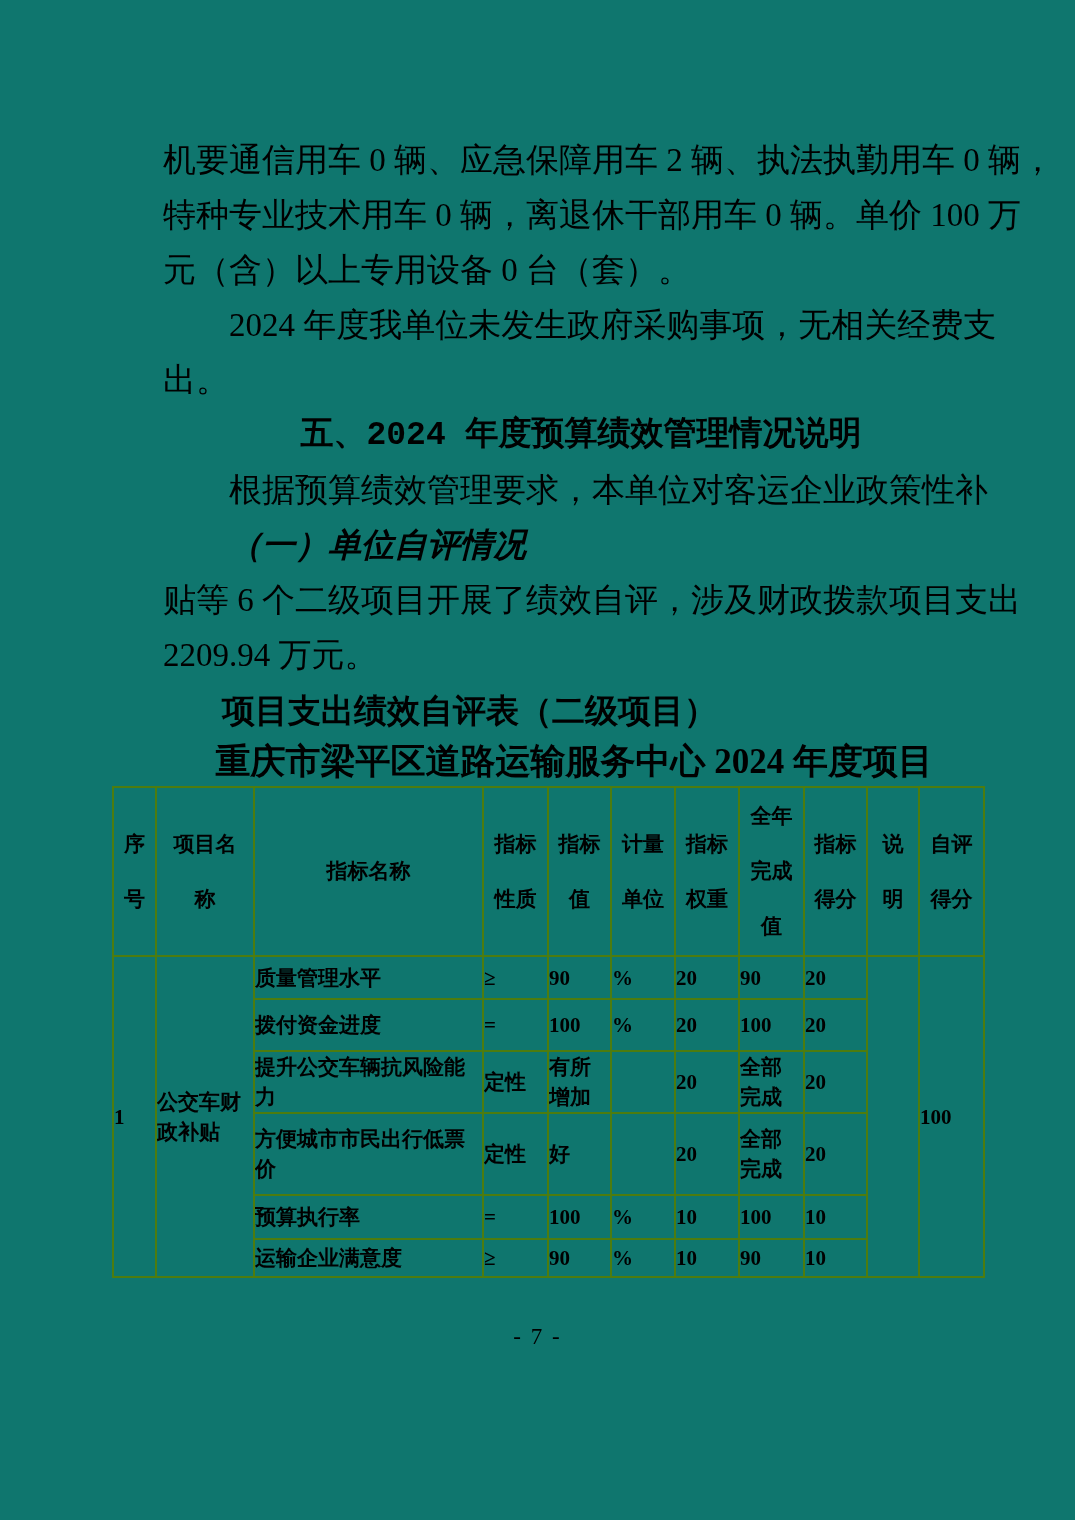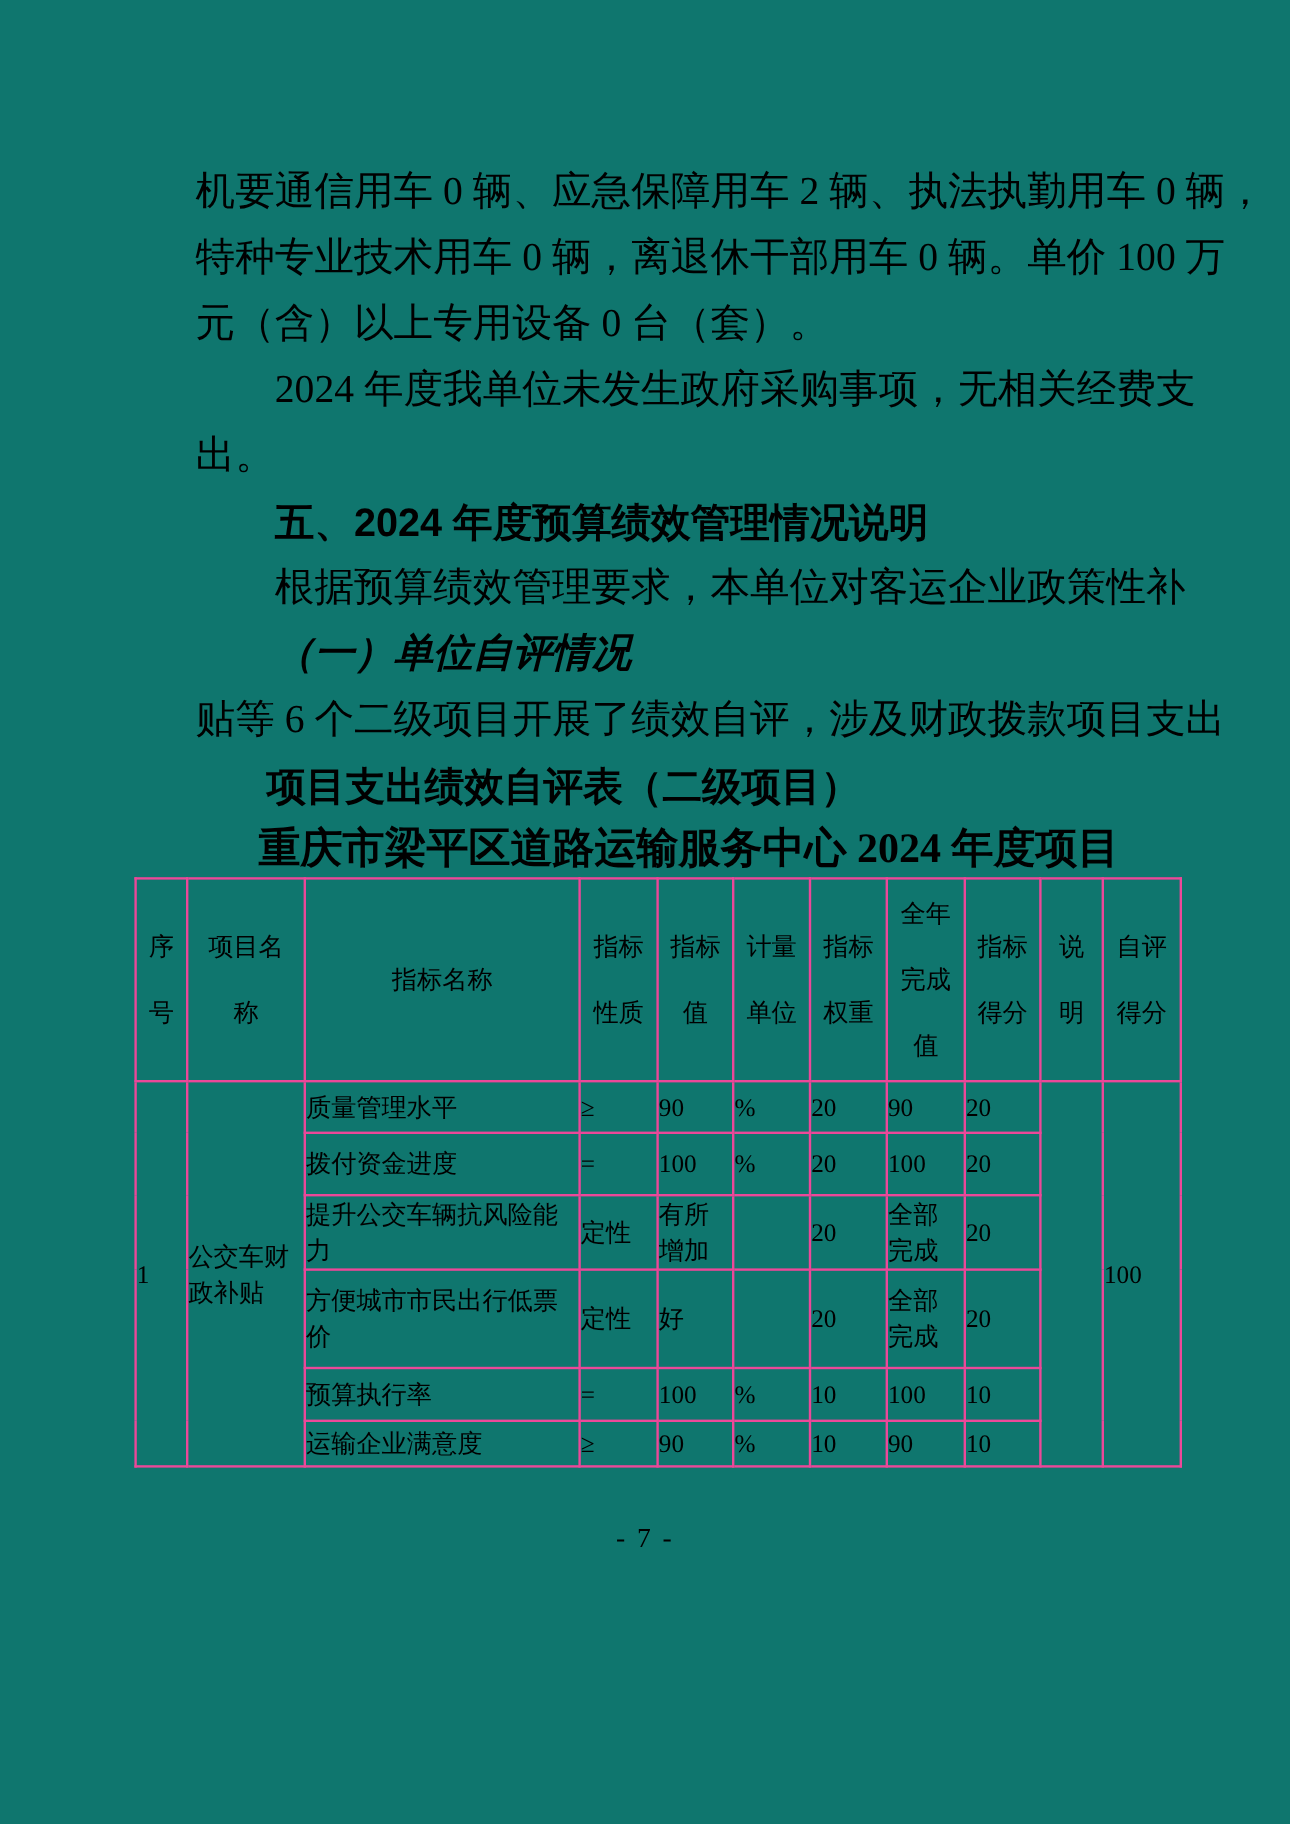--- a/index.html
+++ b/index.html
@@ -25,21 +25,22 @@
   }
   .indent { padding-left: 66px; }
   .indent-sm { padding-left: 59px; }
   .h-kaiti {
     font-weight: bold;
     font-style: italic;
     font-family: "Liberation Serif", serif;
   }
   .h-hei {
     font-weight: bold;
-    font-family: Liberation Sans, sans-serif;
+    font-family: Liberation Mono, monospace;
+    text-align: center;
   }
   .caption-line {
     font-weight: bold;
     font-family: "Liberation Sans", sans-serif;
   }
   .title-line {
     height: 48px;
     line-height: 48px;
     font-size: 35px;
     font-weight: bold;
@@ -47,24 +48,24 @@
     white-space: nowrap;
   }
   table.eval {
     margin-left: 112px;
     border-collapse: collapse;
     table-layout: fixed;
     width: 871px;
     font-size: 21px;
   }
   table.eval th, table.eval td {
-    border: 2px solid #ec4899;
+    border: 2px solid #4d7c0f;
     padding: 0;
     vertical-align: middle;
-    font-weight: normal;
+    font-weight: bold;
     overflow: hidden;
   }
   table.eval th {
     line-height: 55px;
     white-space: pre-line;
   }
   table.eval td {
     line-height: 30px;
     white-space: pre-line;
   }
@@ -93,20 +94,21 @@
 
 
     <div class="line indent">2024 年度我单位未发生政府采购事项，无相关经费支</div>
     <div class="line">出。</div>
 
     <div class="line indent h-hei">五、2024 年度预算绩效管理情况说明</div>
     <div class="line indent">根据预算绩效管理要求，本单位对客运企业政策性补</div>
 
     <div class="line indent h-kaiti">（一）单位自评情况</div>
     <div class="line">贴等 6 个二级项目开展了绩效自评，涉及财政拨款项目支出</div>
+    <div class="line">2209.94 万元。</div>
 
     <div class="line indent-sm caption-line">项目支出绩效自评表（二级项目）</div>
     <div class="title-line">重庆市梁平区道路运输服务中心 2024 年度项目</div>
   </div>
 
   <table class="eval">
     <colgroup>
       <col style="width:43px">
         <col style="width:98px">
         <col style="width:229px">

